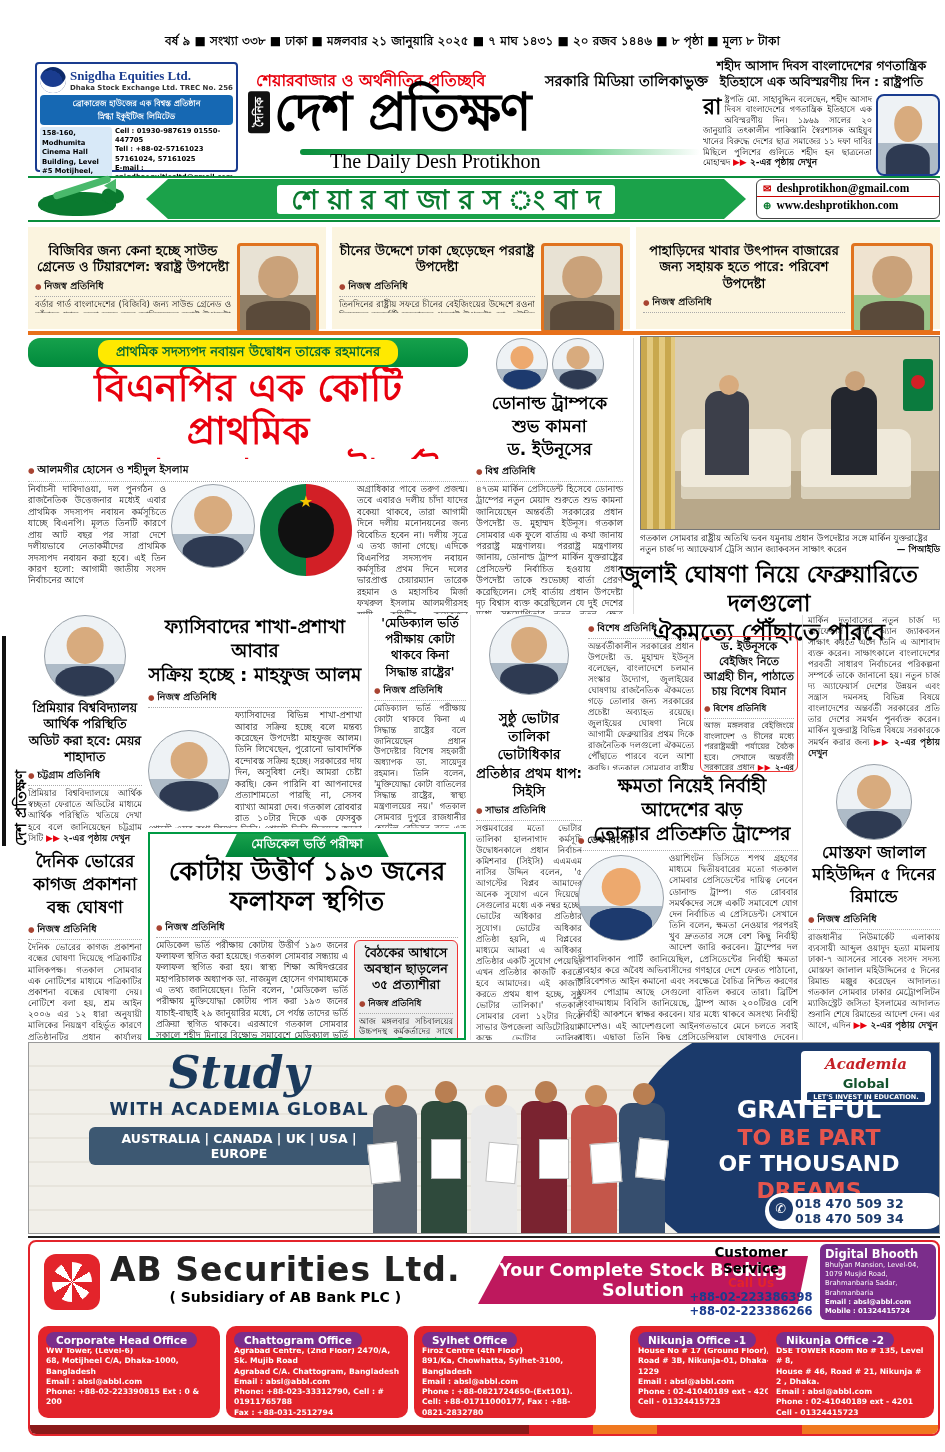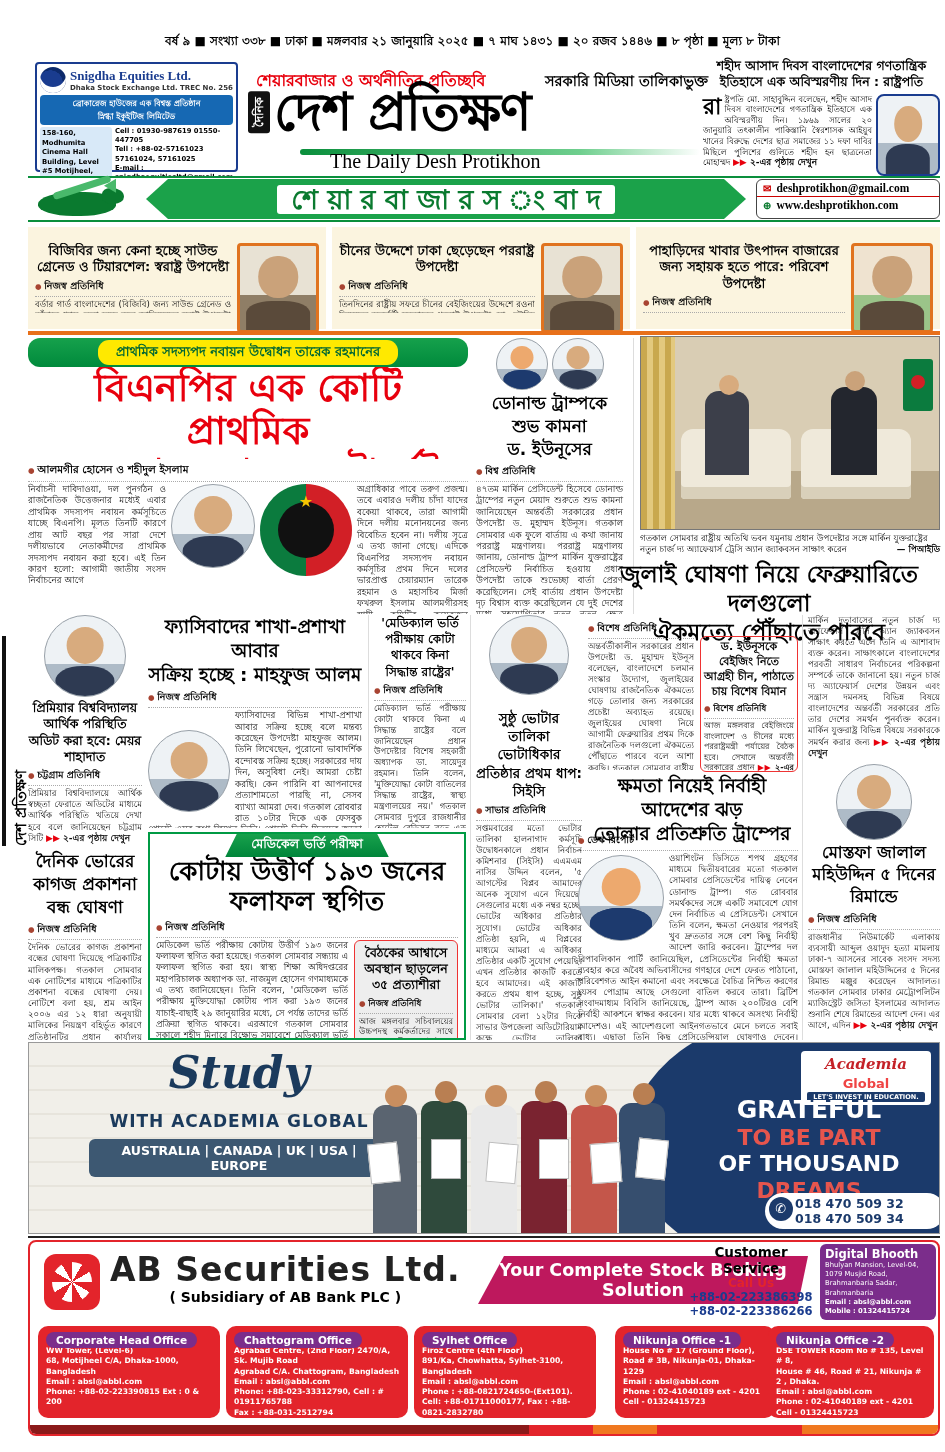--- a/index.html
+++ b/index.html
@@ -258,21 +258,21 @@
         <div class="byline" style="font-size:8.5px">নিজস্ব প্রতিনিধি</div>
         <div class="body" style="font-size:8.2px"><span>আজ মঙ্গলবার সচিবালয়ের উচ্চপদস্থ কর্মকর্তাদের সাথে ৩৫ প্রত্যাশীদের বৈঠকের আশ্বাসে অবস্থান ছেড়েছেন আন্দোলনকারীরা। একইসঙ্গে বৈঠকে</span> </div>
       </div>
     </div>
   </div>
 
   <div class="abs" style="left:28px;top:1042px;width:912px;height:192px;border:1px solid #999;background:repeating-linear-gradient(0deg,#f1efe9 0 22px,#e7e4dc 22px 24px);overflow:hidden">
     <div class="abs" style="left:600px;top:-30px;width:420px;height:260px;background:#1b3a6b;border-radius:50% 0 0 50%/60% 0 0 60%"></div>
     <div class="abs" style="left:60px;top:8px;width:300px;text-align:center">
       <div style="font-family:'DejaVu Serif',serif;font-style:italic;font-weight:bold;font-size:44px;color:#1b3a5c;line-height:1">Study</div>
-      <div class="b" style="font-size:17px;color:#1b3a5c;letter-spacing:1px;margin-top:16px">WITH ACADEMIA GLOBAL</div>
+      <div class="b" style="font-size:17px;color:#1b3a5c;letter-spacing:1px;margin-top:4px">WITH ACADEMIA GLOBAL</div>
       <div class="b" style="display:inline-block;background:#3d5872;color:#fff;font-size:12.5px;padding:4px 10px;border-radius:6px;margin-top:8px">AUSTRALIA | CANADA | UK | USA | EUROPE</div>
     </div>
 
     <div class="abs" style="left:340px;top:36px;width:300px;height:156px">
       <div class="abs" style="left:4px;top:26px;width:44px;height:130px;background:#5a6470;border-radius:12px 12px 0 0"></div>
         <div class="abs" style="left:16px;top:6px;width:22px;height:22px;border-radius:50%;background:#c98e5f"></div>
       <div class="abs" style="left:52px;top:22px;width:46px;height:134px;background:#2f4a3c;border-radius:12px 12px 0 0"></div>
         <div class="abs" style="left:66px;top:2px;width:22px;height:22px;border-radius:50%;background:#b97f52"></div>
       <div class="abs" style="left:102px;top:26px;width:46px;height:130px;background:#e9e9e9;border-radius:12px 12px 0 0"></div>
         <div class="abs" style="left:116px;top:6px;width:22px;height:22px;border-radius:50%;background:#c98e5f"></div>
@@ -283,21 +283,21 @@
       <div class="abs" style="left:250px;top:24px;width:46px;height:132px;background:#364e6e;border-radius:12px 12px 0 0"></div>
         <div class="abs" style="left:264px;top:4px;width:22px;height:22px;border-radius:50%;background:#b97f52"></div>
       <div class="abs" style="left:0px;top:64px;width:30px;height:40px;background:#fff;border:1px solid #bbb;transform:rotate(-6deg)"></div>
       <div class="abs" style="left:62px;top:60px;width:30px;height:40px;background:#fff;border:1px solid #bbb"></div>
       <div class="abs" style="left:118px;top:64px;width:30px;height:40px;background:#fff;border:1px solid #bbb;transform:rotate(5deg)"></div>
       <div class="abs" style="left:170px;top:60px;width:30px;height:40px;background:#fff;border:1px solid #bbb"></div>
       <div class="abs" style="left:222px;top:64px;width:30px;height:40px;background:#fff;border:1px solid #bbb;transform:rotate(-4deg)"></div>
       <div class="abs" style="left:268px;top:60px;width:30px;height:40px;background:#fff;border:1px solid #bbb;transform:rotate(6deg)"></div>
     </div>
     <div class="abs" style="left:772px;top:8px;width:130px;background:#fff;border-radius:4px;padding:3px 6px;text-align:center">
-      <div><span style="font-family:'DejaVu Serif',serif;font-style:italic;font-weight:bold;font-size:15px;color:#c42127">Academia</span> <span class="b" style="font-size:13px;color:#ef4444">Global</span></div>
+      <div><span style="font-family:'DejaVu Serif',serif;font-style:italic;font-weight:bold;font-size:15px;color:#c42127">Academia</span> <span class="b" style="font-size:13px;color:#14532d">Global</span></div>
       <div class="b" style="background:#1b3a6b;color:#fff;font-size:6.5px;border-radius:2px;padding:1px">LET'S INVEST IN EDUCATION.</div>
     </div>
     <div class="abs b" style="left:660px;top:52px;width:240px;text-align:center;line-height:1.2">
       <div style="color:#fff;font-size:25px">GRATEFUL</div>
       <div style="color:#e6554d;font-size:22px">TO BE PART</div>
       <div style="color:#fff;font-size:22px">OF THOUSAND</div>
       <div style="color:#e6554d;font-size:22px">DREAMS</div>
     </div>
     <div class="abs" style="left:736px;top:150px;width:180px;background:#fff;border-radius:18px;padding:3px 8px 3px 30px">
       <span class="abs" style="left:4px;top:4px;width:24px;height:24px;border-radius:50%;background:#1b3a6b;color:#fff;text-align:center;line-height:24px;font-size:13px">✆</span>
@@ -355,21 +355,21 @@
       <div class="ln">Fax : +88-031-2512794</div>
     </div>
     <div class="office" style="left:384px;width:182px">
       <span class="ttl">Sylhet Office</span>
       <div class="ln">Firoz Centre (4th Floor)</div>
       <div class="ln">891/Ka, Chowhatta, Sylhet-3100, Bangladesh</div>
       <div class="ln">Email : absl@abbl.com</div>
       <div class="ln">Phone : +88-0821724650-(Ext101).</div>
       <div class="ln">Cell: +88-01711000177, Fax : +88-0821-2832780</div>
     </div>
-    <div class="office" style="left:585px;width:160px">
+    <div class="office" style="left:600px;width:160px">
       <span class="ttl">Nikunja Office -1</span>
       <div class="ln">House No # 17 (Ground Floor),</div>
       <div class="ln">Road # 3B, Nikunja-01, Dhaka-1229</div>
       <div class="ln">Email : absl@abbl.com</div>
       <div class="ln">Phone : 02-41040189 ext - 4201</div>
       <div class="ln">Cell - 01324415723</div>
     </div>
     <div class="office" style="left:738px;width:166px">
       <span class="ttl">Nikunja Office -2</span>
       <div class="ln">DSE TOWER  Room No # 135, Level # 8,</div>

